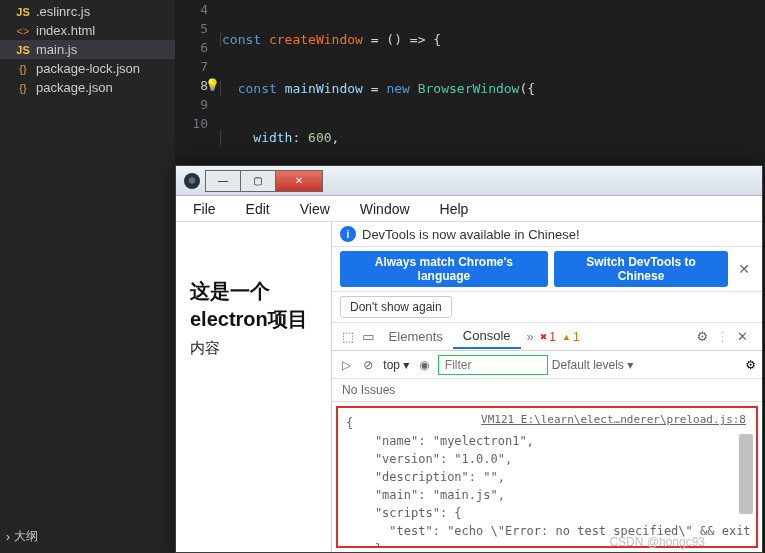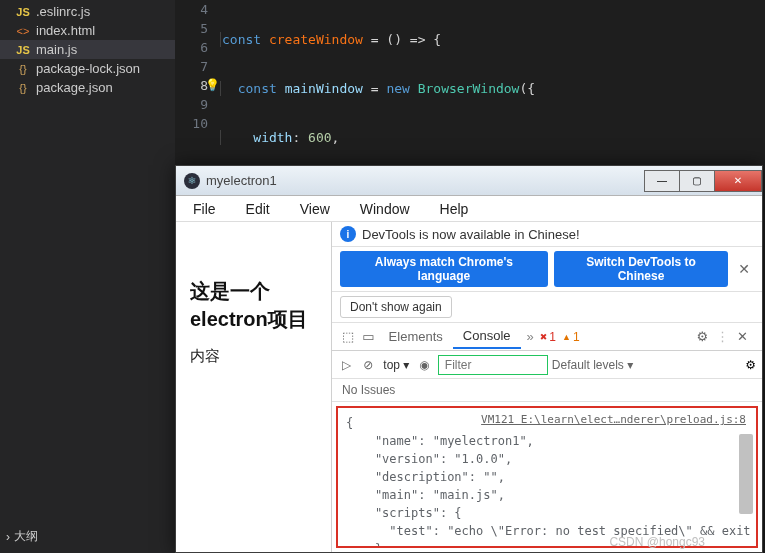--- a/index.html
+++ b/index.html
@@ -42,21 +42,21 @@
   .winctrl { display: flex; }
   .winbtn { width: 36px; height: 22px; border: 1px solid #666; margin-left: -1px; display: flex; align-items: center; justify-content: center; background: #e6e9ec; font-size: 10px; }
   .winbtn.close { background: linear-gradient(#e67469, #c5362c); color: #fff; width: 48px; }
 
   .menubar { height: 26px; display: flex; align-items: center; padding-left: 8px; gap: 12px; font-size: 14px; border-bottom: 1px solid #ddd; }
   .menubar span { padding: 3px 9px; color: #222; }
 
   .content { display: flex; height: calc(100% - 56px); }
   .renderer { width: 155px; padding: 10px 10px 0 14px; }
   .renderer h1 { font-size: 20px; font-weight: 700; color: #111; line-height: 1.4; margin-top: 45px; }
-  .renderer p { margin-top: 14px; font-size: 15px; color: #222; }
+  .renderer p { margin-top: 6px; font-size: 15px; color: #222; }
 
   .devtools { flex: 1; border-left: 1px solid #d0d0d0; display: flex; flex-direction: column; font-size: 12px; overflow: hidden; }
   .dt-row { display: flex; align-items: center; padding: 4px 8px; border-bottom: 1px solid #e0e0e0; gap: 6px; }
   .info-ic { width: 16px; height: 16px; border-radius: 50%; background: #1a73e8; color: #fff; display: inline-flex; align-items: center; justify-content: center; font-size: 10px; font-weight: bold; flex-shrink: 0; }
   .info-txt { color: #333; font-size: 13px; }
   .btn-blue { background: #1a73e8; color: #fff; border: none; padding: 4px 10px; border-radius: 3px; font-size: 12px; font-weight: 600; }
   .btn-gray { background: #fff; border: 1px solid #ccc; color: #333; padding: 3px 9px; border-radius: 3px; font-size: 12px; }
   .close-x { margin-left: auto; color: #666; font-size: 14px; padding: 0 4px; }
 
   .tabs { display: flex; align-items: center; padding: 2px 6px; border-bottom: 1px solid #d0d0d0; height: 28px; font-size: 13px; }
@@ -134,21 +134,20 @@
     <div class="cl"><span class="guide"></span>    <span class="k-prop">height</span>: <span class="k-num">400</span>,</div>
     <div class="cl"><span class="guide"></span>    <span class="hl"><span class="k-prop">webPreferences</span><span>:{</span></span></div>
     <div class="cl"><span class="guide"></span>      <span class="k-prop">preload</span>:<span class="k-var">path</span>.<span class="k-func">join</span>(<span class="k-var">__dirname</span>,<span class="k-str">"renderer/preload.js"</span></div>
     <div class="cl"><span class="guide"></span>    <span>}</span></div>
   </div>
 </div>
 
 <div class="ewin">
   <div class="titlebar">
     <span class="app-icon">⚛</span>
-    <span class="title">myelectron1</span>
     <div class="winctrl">
       <div class="winbtn">—</div>
       <div class="winbtn">▢</div>
       <div class="winbtn close">✕</div>
     </div>
   </div>
   <div class="menubar">
     <span>File</span>
     <span>Edit</span>
     <span>View</span>

